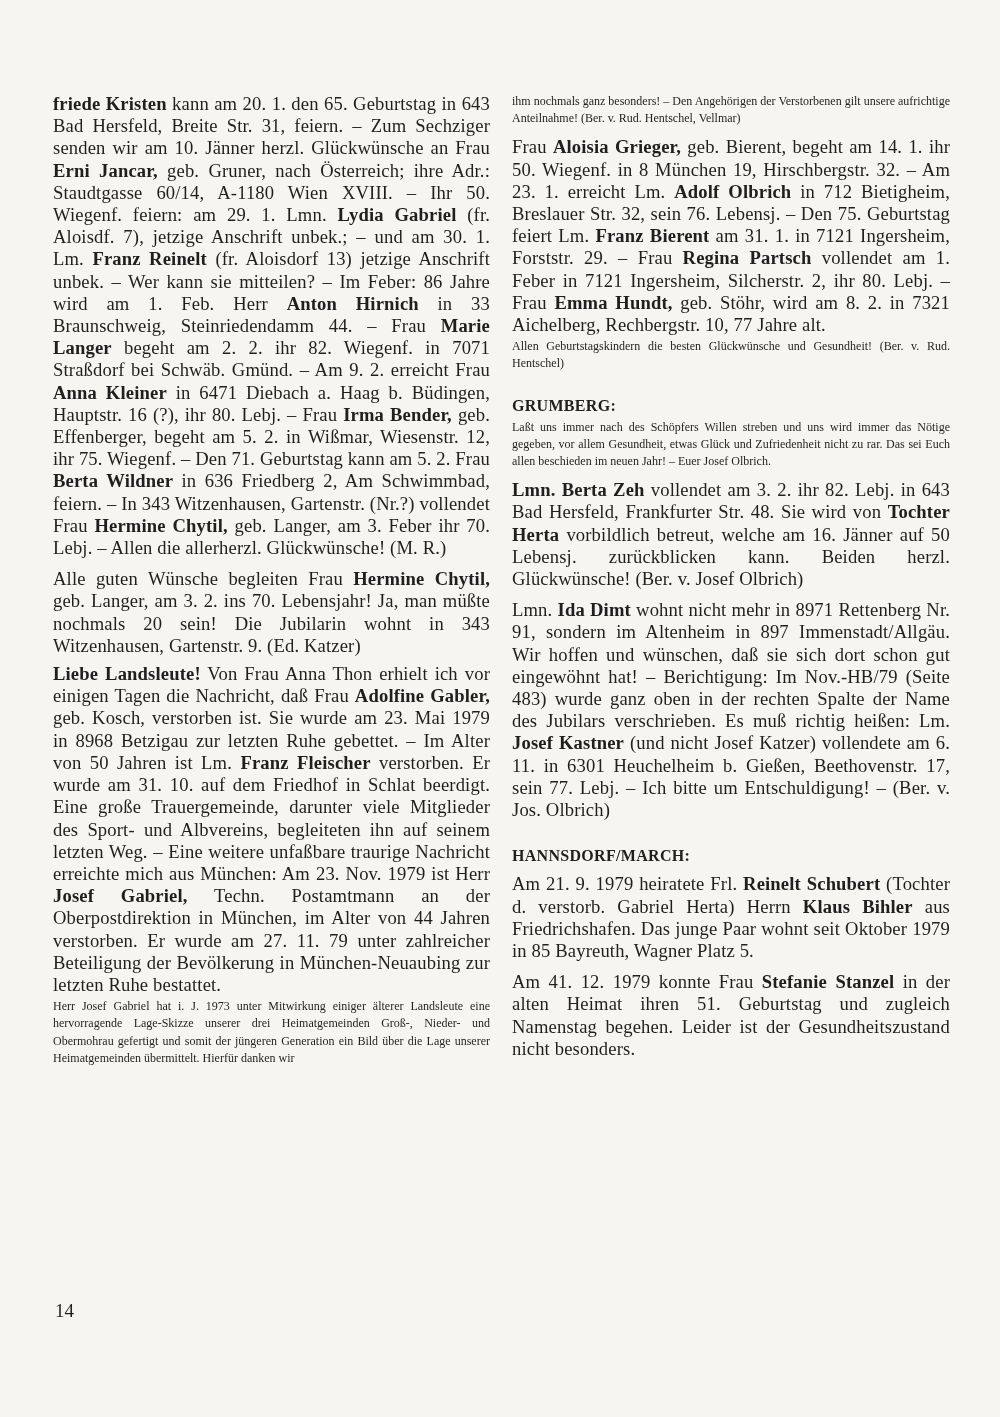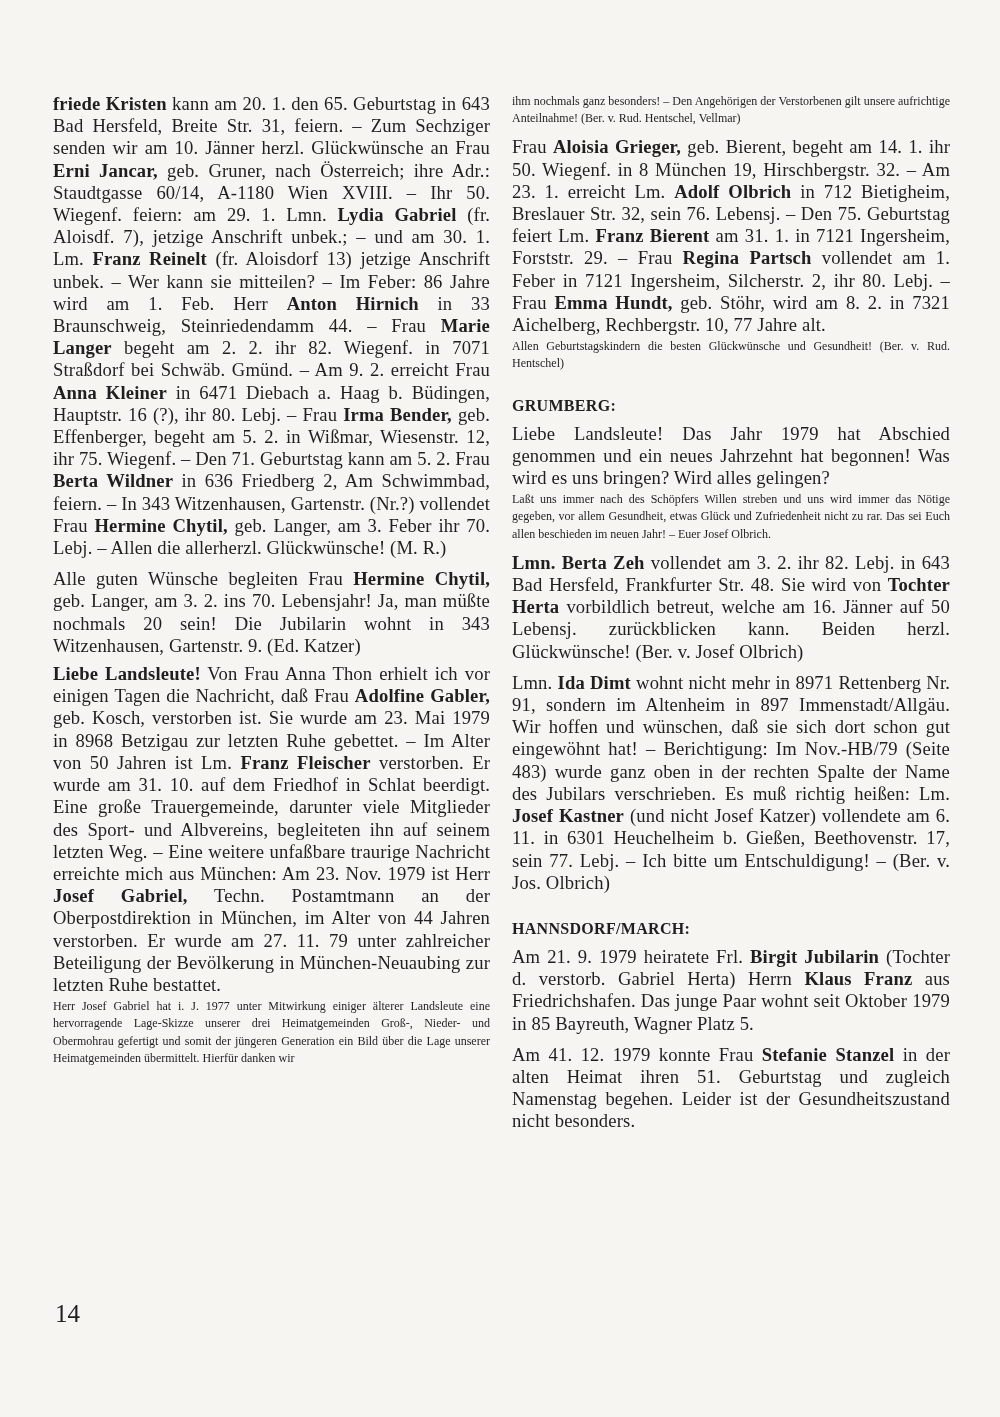--- a/index.html
+++ b/index.html
@@ -18,21 +18,21 @@
     .big { font-size: 18.6px; line-height: 22.2px; letter-spacing: 0.15px; }
     .small { font-size: 12px; line-height: 17.2px; }
     .gap { margin-top: 9px; }
     h2 {
       font-size: 16px; font-weight: bold; margin: 0; letter-spacing: 0.3px;
       line-height: 22px;
     }
     b { font-weight: bold; }
     .page-number {
       position: absolute; left: 55px; top: 1300px;
-      font-size: 25px;
+      font-size: 19px;
     }
   </style>
 </head>
 <body>
 
 <div class="page">
 
   <div class="col col-left">
     <p class="big">
       <b>friede Kristen</b><span> kann am 20. 1. den 65. Geburtstag in 643 Bad Hersfeld, Breite Str. 31, feiern. – Zum Sechziger senden wir am 10. Jänner herzl. Glückwünsche an Frau </span><b>Erni Jancar,</b><span> geb. Gruner, nach Österreich; ihre Adr.: Staudtgasse 60/14, A-1180 Wien XVIII. – Ihr 50. Wiegenf. feiern: am 29. 1. Lmn. </span><b>Lydia Gabriel</b><span> (fr. Aloisdf. 7), jetzige Anschrift unbek.; – und am 30. 1. Lm. </span><b>Franz Reinelt</b><span> (fr. Aloisdorf 13) jetzige Anschrift unbek. – Wer kann sie mitteilen? – Im Feber: 86 Jahre wird am 1. Feb. Herr </span><b>Anton Hirnich</b><span> in 33 Braunschweig, Steinriedendamm 44. – Frau </span><b>Marie Langer</b><span> begeht am 2. 2. ihr 82. Wiegenf. in 7071 Straßdorf bei Schwäb. Gmünd. – Am 9. 2. erreicht Frau </span><b>Anna Kleiner</b><span> in 6471 Diebach a. Haag b. Büdingen, Hauptstr. 16 (?), ihr 80. Lebj. – Frau </span><b>Irma Bender,</b><span> geb. Effenberger, begeht am 5. 2. in Wißmar, Wiesenstr. 12, ihr 75. Wiegenf. – Den 71. Geburtstag kann am 5. 2. Frau </span><b>Berta Wildner</b><span> in 636 Friedberg 2, Am Schwimmbad, feiern. – In 343 Witzenhausen, Gartenstr. (Nr.?) vollendet Frau </span><b>Hermine Chytil,</b><span> geb. Langer, am 3. Feber ihr 70. Lebj. – Allen die allerherzl. Glückwünsche! (M. R.)</span>
@@ -40,50 +40,49 @@
 
     <p class="big gap">
       <span>Alle guten Wünsche begleiten Frau </span><b>Hermine Chytil,</b><span> geb. Langer, am 3. 2. ins 70. Lebensjahr! Ja, man müßte nochmals 20 sein! Die Jubilarin wohnt in 343 Witzenhausen, Gartenstr. 9. (Ed. Katzer)</span>
     </p>
 
 
     <p class="big" style="margin-top:6px;">
       <b>Liebe Landsleute!</b><span> Von Frau Anna Thon erhielt ich vor einigen Tagen die Nachricht, daß Frau </span><b>Adolfine Gabler,</b><span> geb. Kosch, verstorben ist. Sie wurde am 23. Mai 1979 in 8968 Betzigau zur letzten Ruhe gebettet. – Im Alter von 50 Jahren ist Lm. </span><b>Franz Fleischer</b><span> verstorben. Er wurde am 31. 10. auf dem Friedhof in Schlat beerdigt. Eine große Trauergemeinde, darunter viele Mitglieder des Sport- und Albvereins, begleiteten ihn auf seinem letzten Weg. – Eine weitere unfaßbare traurige Nachricht erreichte mich aus München: Am 23. Nov. 1979 ist Herr </span><b>Josef Gabriel,</b><span> Techn. Postamtmann an der Oberpostdirektion in München, im Alter von 44 Jahren verstorben. Er wurde am 27. 11. 79 unter zahlreicher Beteiligung der Bevölkerung in München-Neuaubing zur letzten Ruhe bestattet.</span>
     </p>
 
-    <p class="small" style="margin-top:2px;">Herr Josef Gabriel hat i. J. 1977 unter Mitwirkung einiger älterer Landsleute eine hervorragende Lage-Skizze unserer drei Heimatgemeinden Groß-, Nieder- und Obermohrau gefertigt und somit der jüngeren Generation ein Bild über die Lage unserer Heimatgemeinden übermittelt. Hierfür danken wir</p>
+    <p class="small" style="margin-top:2px;">Herr Josef Gabriel hat i. J. 1973 unter Mitwirkung einiger älterer Landsleute eine hervorragende Lage-Skizze unserer drei Heimatgemeinden Groß-, Nieder- und Obermohrau gefertigt und somit der jüngeren Generation ein Bild über die Lage unserer Heimatgemeinden übermittelt. Hierfür danken wir</p>
   </div>
 
   <div class="col col-right">
     <p class="small">ihm nochmals ganz besonders! – Den Angehörigen der Verstorbenen gilt unsere aufrichtige Anteilnahme! (Ber. v. Rud. Hentschel, Vellmar)</p>
 
     <p class="big gap">
       <span>Frau </span><b>Aloisia Grieger,</b><span> geb. Bierent, begeht am 14. 1. ihr 50. Wiegenf. in 8 München 19, Hirschbergstr. 32. – Am 23. 1. erreicht Lm. </span><b>Adolf Olbrich</b><span> in 712 Bietigheim, Breslauer Str. 32, sein 76. Lebensj. – Den 75. Geburtstag feiert Lm. </span><b>Franz Bierent</b><span> am 31. 1. in 7121 Ingersheim, Forststr. 29. – Frau </span><b>Regina Partsch</b><span> vollendet am 1. Feber in 7121 Ingersheim, Silcherstr. 2, ihr 80. Lebj. – Frau </span><b>Emma Hundt,</b><span> geb. Stöhr, wird am 8. 2. in 7321 Aichelberg, Rechbergstr. 10, 77 Jahre alt.</span>
     </p>
 
     <p class="small" style="margin-top:2px;">Allen Geburtstagskindern die besten Glückwünsche und Gesundheit! (Ber. v. Rud. Hentschel)</p>
 
     <h2 style="margin-top:22px;">GRUMBERG:</h2>
 
-    <p class="big" style="margin-top:6px;">Liebe Landsleute! Das Jahr 1979 hat Abschied genommen und ein neues Jahrzehnt hat begonnen! Was wird es uns bringen? Wird alles gelingen?</p>
 
     <p class="small" style="margin-top:2px;">Laßt uns immer nach des Schöpfers Willen streben und uns wird immer das Nötige gegeben, vor allem Gesundheit, etwas Glück und Zufriedenheit nicht zu rar. Das sei Euch allen beschieden im neuen Jahr! – Euer Josef Olbrich.</p>
 
     <p class="big gap">
       <b>Lmn. Berta Zeh</b><span> vollendet am 3. 2. ihr 82. Lebj. in 643 Bad Hersfeld, Frankfurter Str. 48. Sie wird von </span><b>Tochter Herta</b><span> vorbildlich betreut, welche am 16. Jänner auf 50 Lebensj. zurückblicken kann. Beiden herzl. Glückwünsche! (Ber. v. Josef Olbrich)</span>
     </p>
 
     <p class="big gap">
       <span>Lmn. </span><b>Ida Dimt</b><span> wohnt nicht mehr in 8971 Rettenberg Nr. 91, sondern im Altenheim in 897 Immenstadt/Allgäu. Wir hoffen und wünschen, daß sie sich dort schon gut eingewöhnt hat! – Berichtigung: Im Nov.-HB/79 (Seite 483) wurde ganz oben in der rechten Spalte der Name des Jubilars verschrieben. Es muß richtig heißen: Lm. </span><b>Josef Kastner</b><span> (und nicht Josef Katzer) vollendete am 6. 11. in 6301 Heuchelheim b. Gießen, Beethovenstr. 17, sein 77. Lebj. – Ich bitte um Entschuldigung! – (Ber. v. Jos. Olbrich)</span>
     </p>
 
     <h2 style="margin-top:24px;">HANNSDORF/MARCH:</h2>
 
     <p class="big" style="margin-top:6px;">
-      <span>Am 21. 9. 1979 heiratete Frl. </span><b>Birgit Jubilarin</b><span> (Tochter d. verstorb. Gabriel Herta) Herrn </span><b>Klaus Franz</b><span> aus Friedrichshafen. Das junge Paar wohnt seit Oktober 1979 in 85 Bayreuth, Wagner Platz 5.</span>
+      <span>Am 21. 9. 1979 heiratete Frl. </span><b>Reinelt Schubert</b><span> (Tochter d. verstorb. Gabriel Herta) Herrn </span><b>Klaus Bihler</b><span> aus Friedrichshafen. Das junge Paar wohnt seit Oktober 1979 in 85 Bayreuth, Wagner Platz 5.</span>
     </p>
 
     <p class="big gap">
       <span>Am 41. 12. 1979 konnte Frau </span><b>Stefanie Stanzel</b><span> in der alten Heimat ihren 51. Geburtstag und zugleich Namenstag begehen. Leider ist der Gesundheitszustand nicht besonders.</span>
     </p>
   </div>
 
   <div class="page-number">14</div>
 </div>
 

